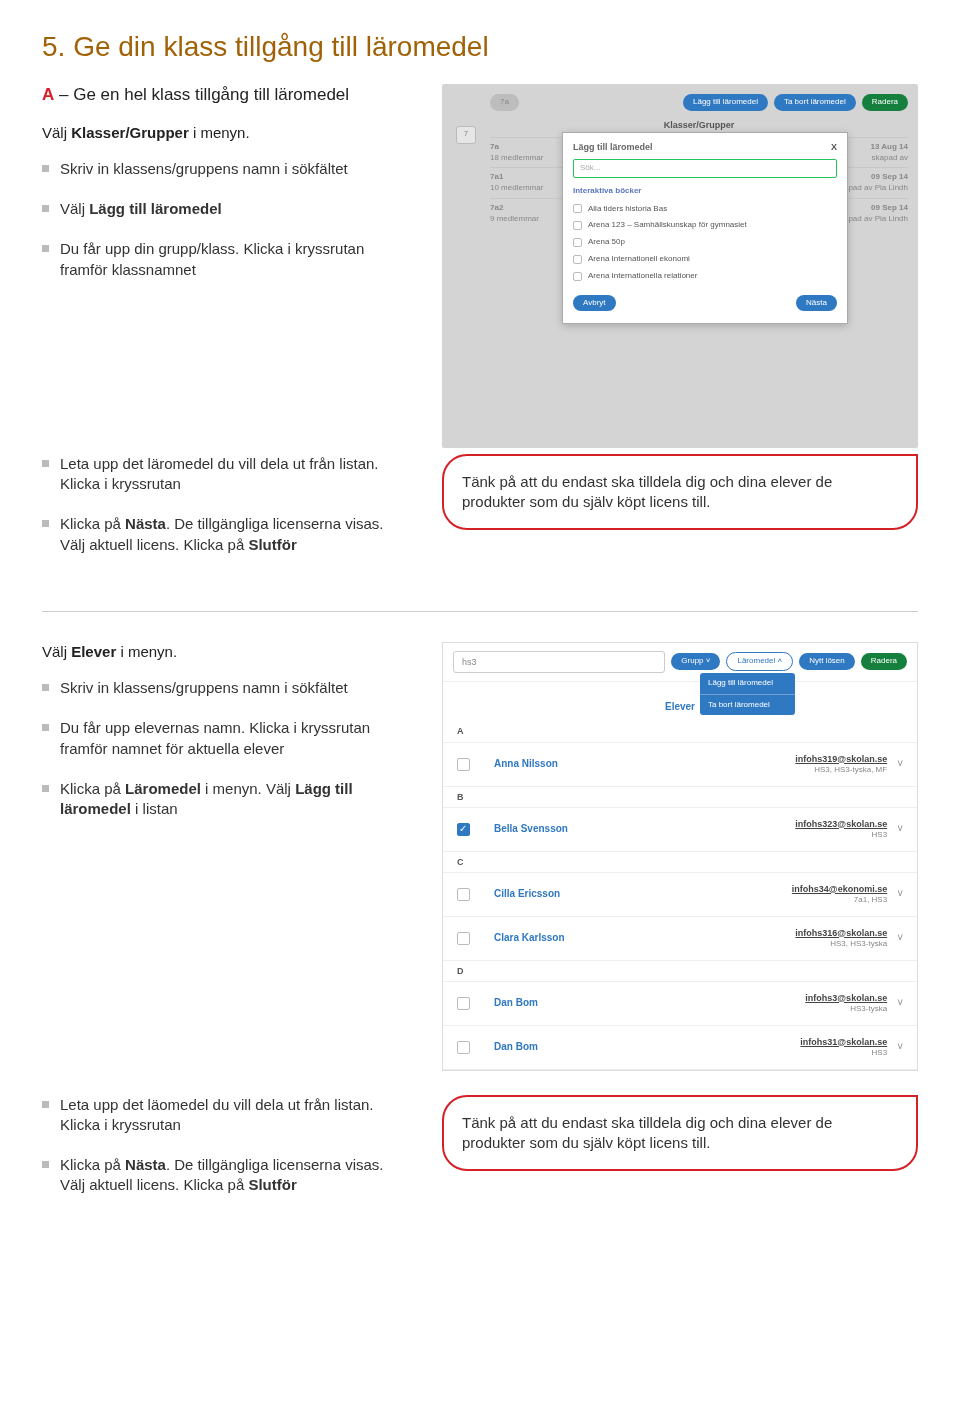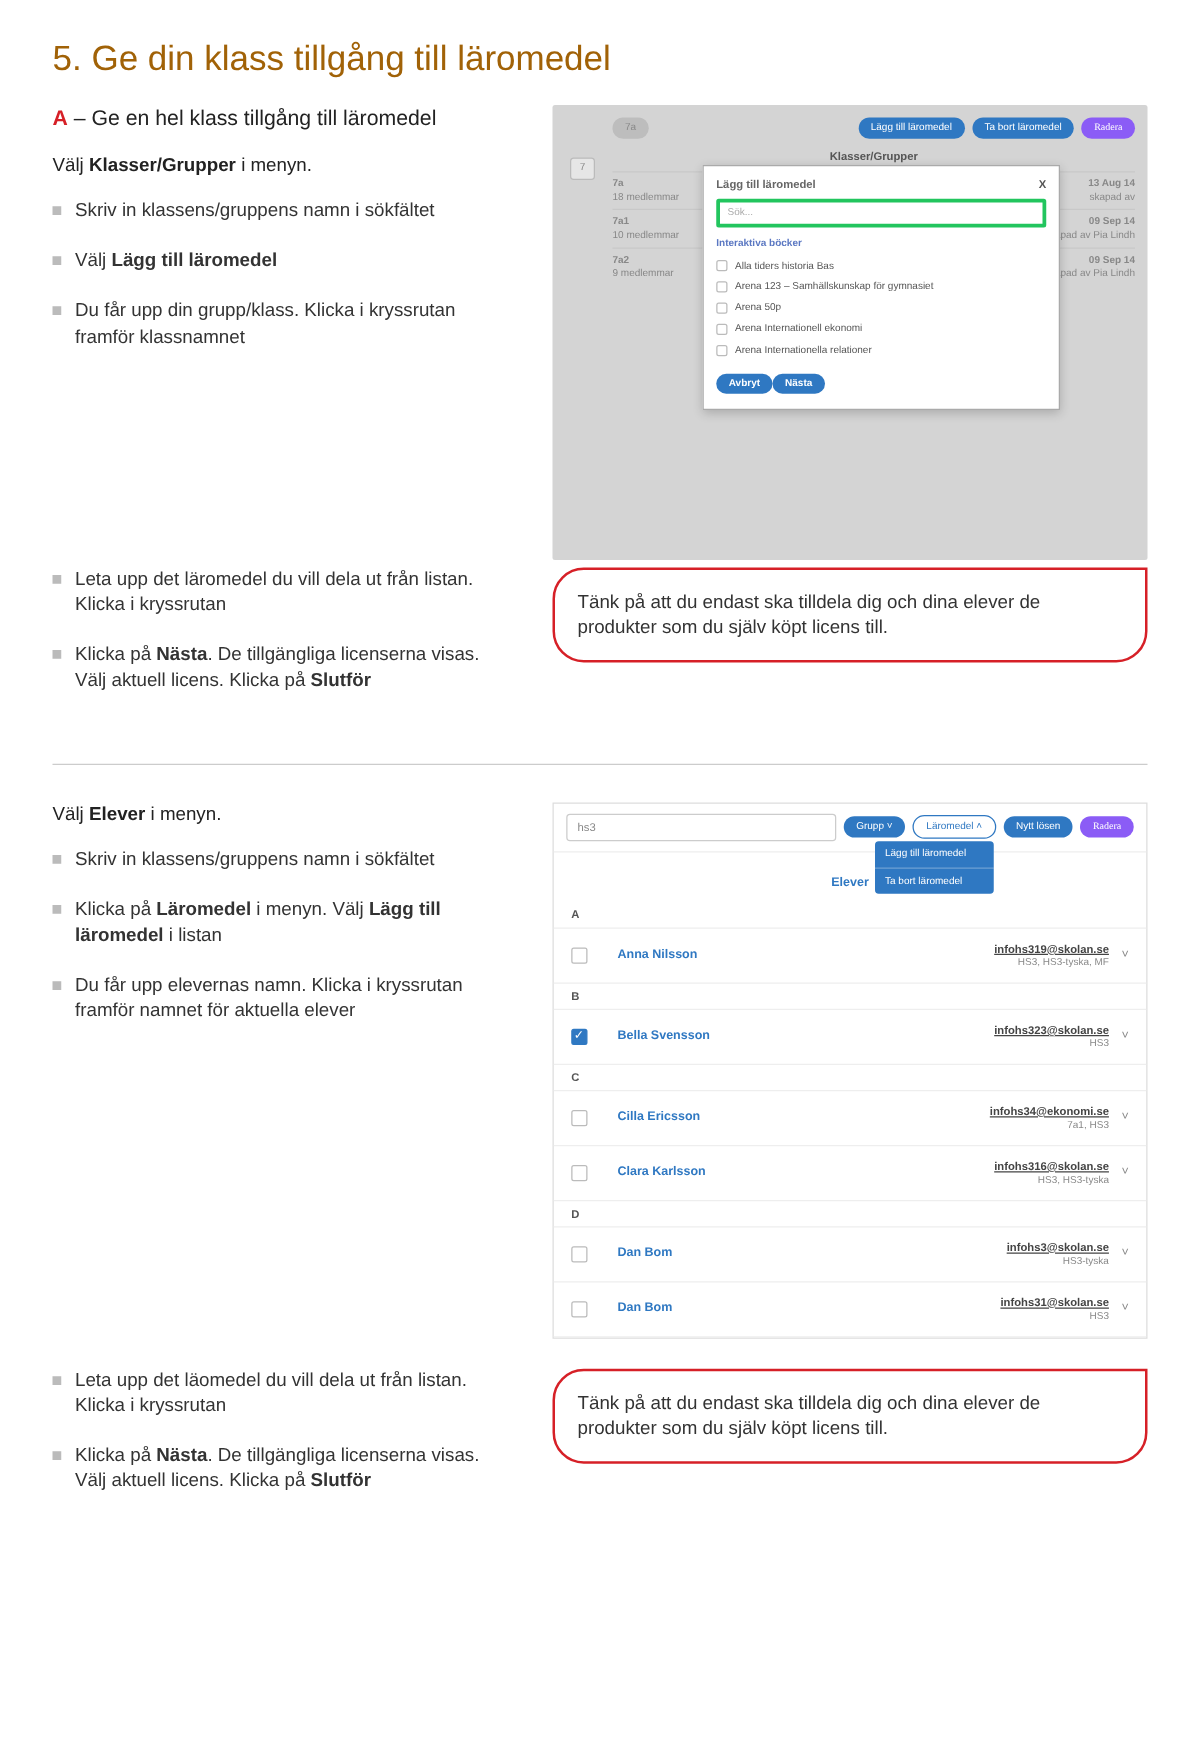--- a/index.html
+++ b/index.html
@@ -18,36 +18,36 @@
   ul.bullets li::before { content: ""; position: absolute; left: 0; top: 6px; width: 7px; height: 7px; background: #bbb; }
   .callout { border: 2px solid #d62027; border-radius: 25px; border-top-right-radius: 0; padding: 16px 18px; font-size: 15px; color: #333; }
   hr.div { border: none; border-top: 1px solid #ccc; margin: 36px 0 30px 0; }
 
   
   .shot { background: #d4d4d4; border-radius: 2px; padding: 10px 10px 16px 10px; font-size: 9px; color: #666; position: relative; }
   .shot .topbar { margin-left: 38px; display: flex; align-items: center; gap: 6px; margin-bottom: 8px; }
   .pill { border-radius: 10px; padding: 3px 10px; font-size: 8px; color: #fff; }
   .pill.gray { background: #bdbdbd; color: #888; }
   .pill.blue { background: #2f78c2; }
-  .pill.red { background: #8b5cf6; font-family: Liberation Serif, serif; }
+  .pill.red { background: #15803d; }
   .shot .flex-right { margin-left: auto; display: flex; gap: 6px; }
   .shot .sidetab { position: absolute; left: 14px; top: 42px; width: 20px; height: 18px; border: 1px solid #bbb; border-radius: 3px; display: flex; align-items: center; justify-content: center; font-size: 8px; color: #888; background: #e6e6e6; }
   .shot .bgpanel { margin-left: 38px; }
   .shot .bghdr { text-align: center; font-weight: 700; font-size: 9px; color: #555; margin-bottom: 6px; }
   .shot .bgrow { display: flex; justify-content: space-between; padding: 4px 0; border-top: 1px solid #c8c8c8; font-size: 8px; color: #888; }
   .shot .bgrow .l { display:flex; flex-direction:column; }
   .shot .bgrow .r { text-align:right; }
   .shot .modal { position: absolute; top: 48px; left: 120px; right: 70px; background: #fff; border: 1px solid #aaa; box-shadow: 0 2px 8px rgba(0,0,0,.2); padding: 8px 10px 12px 10px; }
   .shot .modal .mtitle { font-weight: 700; font-size: 9px; margin-bottom: 6px; display:flex; justify-content:space-between; }
   .shot .modal .close { font-size: 9px; color: #555; }
-  .shot .modal .search { border: 3px solid #22c55e; border-radius: 2px; padding: 3px 6px; font-size: 8px; color: #aaa; margin-bottom: 8px; }
+  .shot .modal .search { border: 1px solid #22c55e; border-radius: 2px; padding: 3px 6px; font-size: 8px; color: #aaa; margin-bottom: 8px; }
   .shot .modal .cat { font-size: 8px; color: #5a77c2; font-weight: 700; margin: 6px 0 4px 0; }
   .shot .modal .opt { display: flex; align-items: center; gap: 6px; font-size: 8px; color: #555; padding: 3px 0; }
   .shot .modal .opt .cb { width: 9px; height: 9px; border: 1px solid #bbb; border-radius: 2px; }
-  .shot .modal .btns { display: flex; margin-top: 10px; font-weight: bold; }
+  .shot .modal .btns { display: flex; justify-content: space-between; margin-top: 10px; }
   .shot { height: 364px; }
 
   
   .shot2 { border: 1px solid #ddd; background: #fff; font-size: 9px; color: #555; }
   .shot2 .tbar { display: flex; align-items: center; padding: 8px 10px; border-bottom: 1px solid #eee; gap: 6px; }
   .shot2 .sbox { flex: 1; border: 1px solid #ccc; border-radius: 3px; padding: 4px 8px; color: #888; font-size: 9px; }
   .shot2 .pill { font-size: 8px; }
   .shot2 .pill.white { background: #fff; color: #2f78c2; border: 1px solid #2f78c2; }
   .shot2 .dd { position: absolute; top: 30px; right: 122px; background: #2f78c2; color: #fff; border-radius: 3px; font-size: 8px; width: 95px; }
   .shot2 .dd div { padding: 5px 8px; }
@@ -172,22 +172,22 @@
 
   <hr class="div">
 
   <div class="two-col">
     <div class="left-col">
       <p class="instr">
         <span>Välj </span><span class="bold">Elever</span><span> i menyn.</span>
       </p>
       <ul class="bullets">
         <li>Skriv in klassens/gruppens namn i sökfältet</li>
+        <li>Du får upp elevernas namn. Klicka i kryssrutan framför namnet för aktuella elever</li>
         <li><span>Klicka på </span><span class="bold">Läromedel</span><span> i menyn. Välj </span><span class="bold">Lägg till läromedel</span><span> i listan</span></li>
-        <li>Du får upp elevernas namn. Klicka i kryssrutan framför namnet för aktuella elever</li>
       </ul>
     </div>
     <div class="right-col">
 
       <div class="shot2">
         <div class="tbar">
           <div class="sbox">hs3</div>
           <span class="pill blue">Grupp ˅</span>
           <span class="pill white">Läromedel ˄</span>
           <span class="pill blue">Nytt lösen</span>

